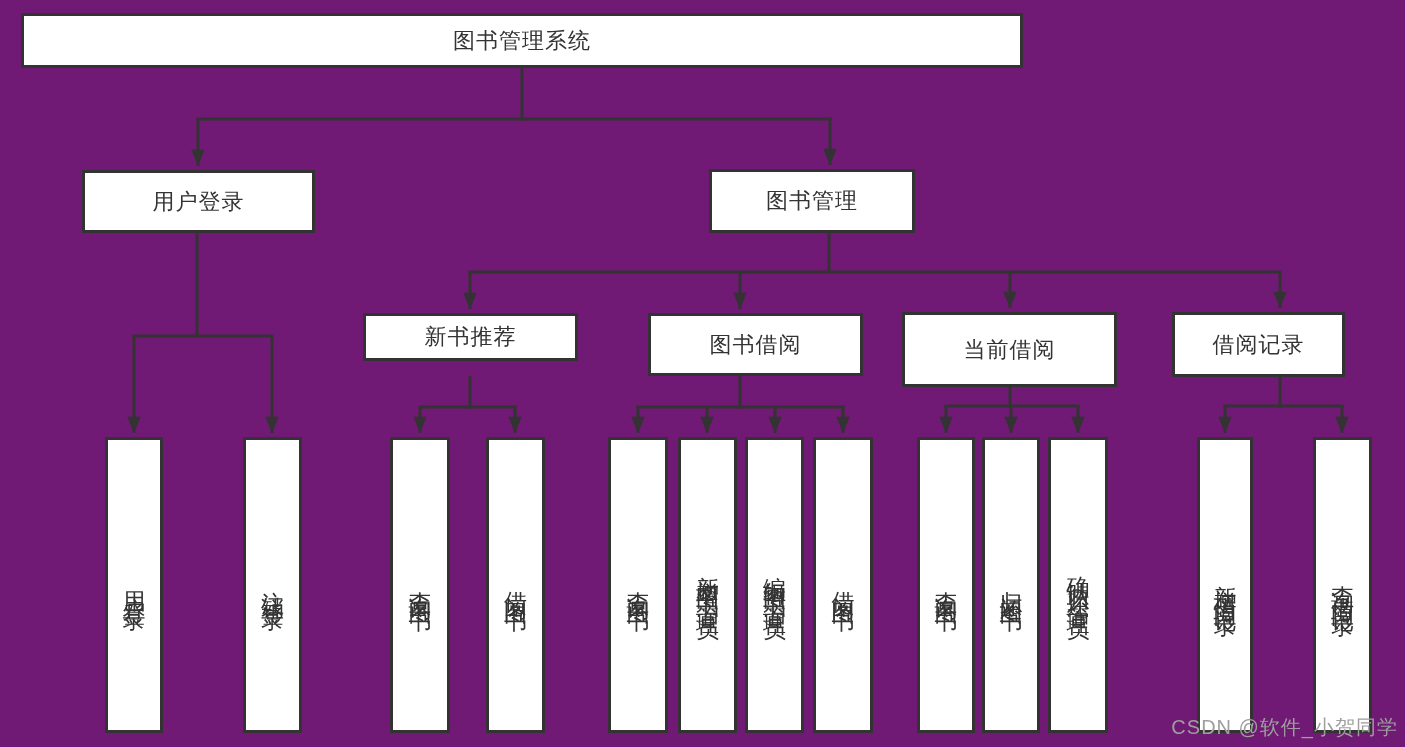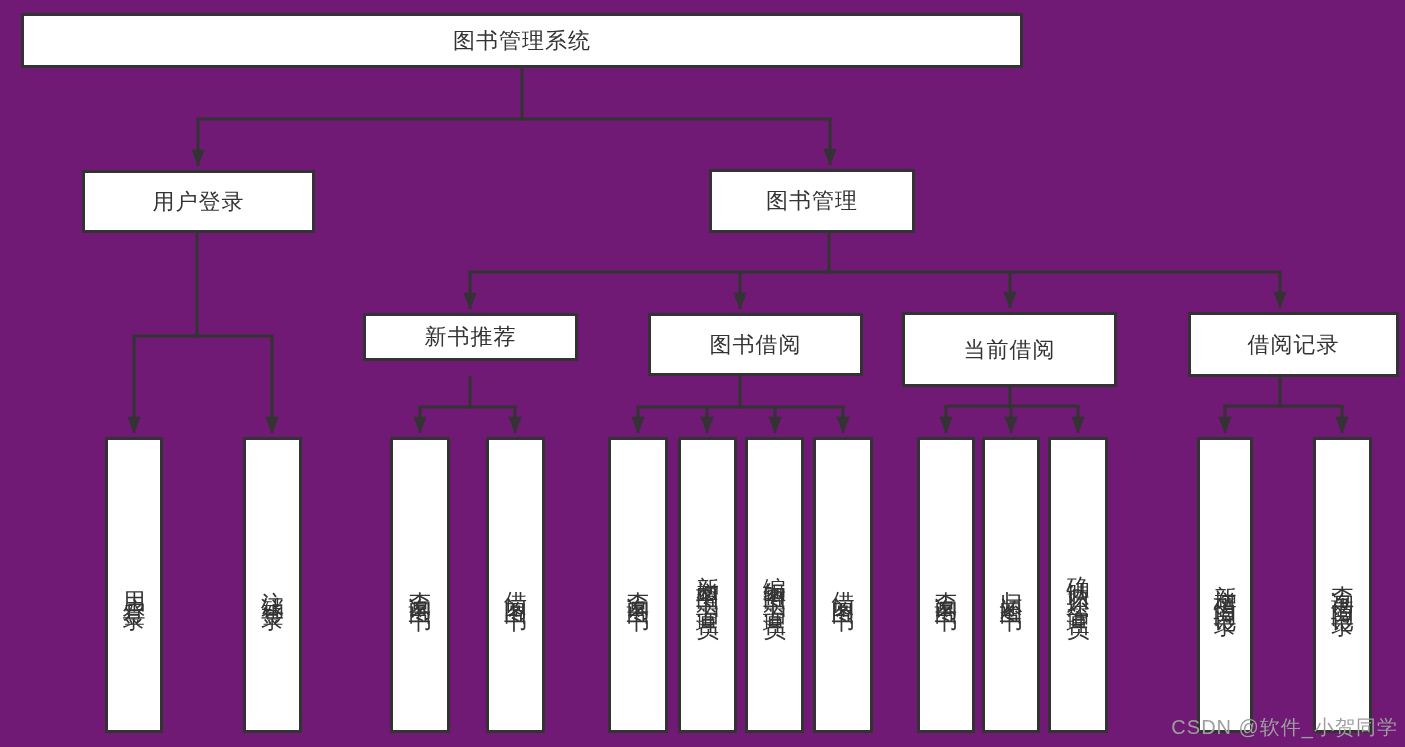--- a/index.html
+++ b/index.html
@@ -100,21 +100,21 @@
   </svg>
 
   <div class="hbox" style="left:21px;top:13px;width:1002px;height:55px;">图书管理系统</div>
 
   <div class="hbox" style="left:82px;top:170px;width:233px;height:63px;">用户登录</div>
   <div class="hbox" style="left:672px;top:169px;width:206px;height:64px;margin-left:37px;">图书管理</div>
 
   <div class="hbox" style="left:363px;top:313px;width:215px;height:48px;">新书推荐</div>
   <div class="hbox" style="left:648px;top:313px;width:215px;height:63px;">图书借阅</div>
   <div class="hbox" style="left:902px;top:312px;width:215px;height:75px;">当前借阅</div>
-  <div class="hbox" style="left:1172px;top:312px;width:211px;height:65px;margin-left:16px;">借阅记录</div>
+  <div class="hbox" style="left:1172px;top:312px;width:173px;height:65px;">借阅记录</div>
 
   <div class="vbox" style="left:105px;width:58px;">用户登录</div>
   <div class="vbox" style="left:243px;width:59px;">注销登录</div>
 
   <div class="vbox" style="left:390px;width:60px;">查询图书</div>
   <div class="vbox" style="left:486px;width:59px;">借阅图书</div>
 
   <div class="vbox" style="left:608px;width:60px;">查询图书</div>
   <div class="vbox" style="left:678px;width:59px;">新增图书（管理员）</div>
   <div class="vbox" style="left:745px;width:59px;">编辑图书（管理员）</div>

